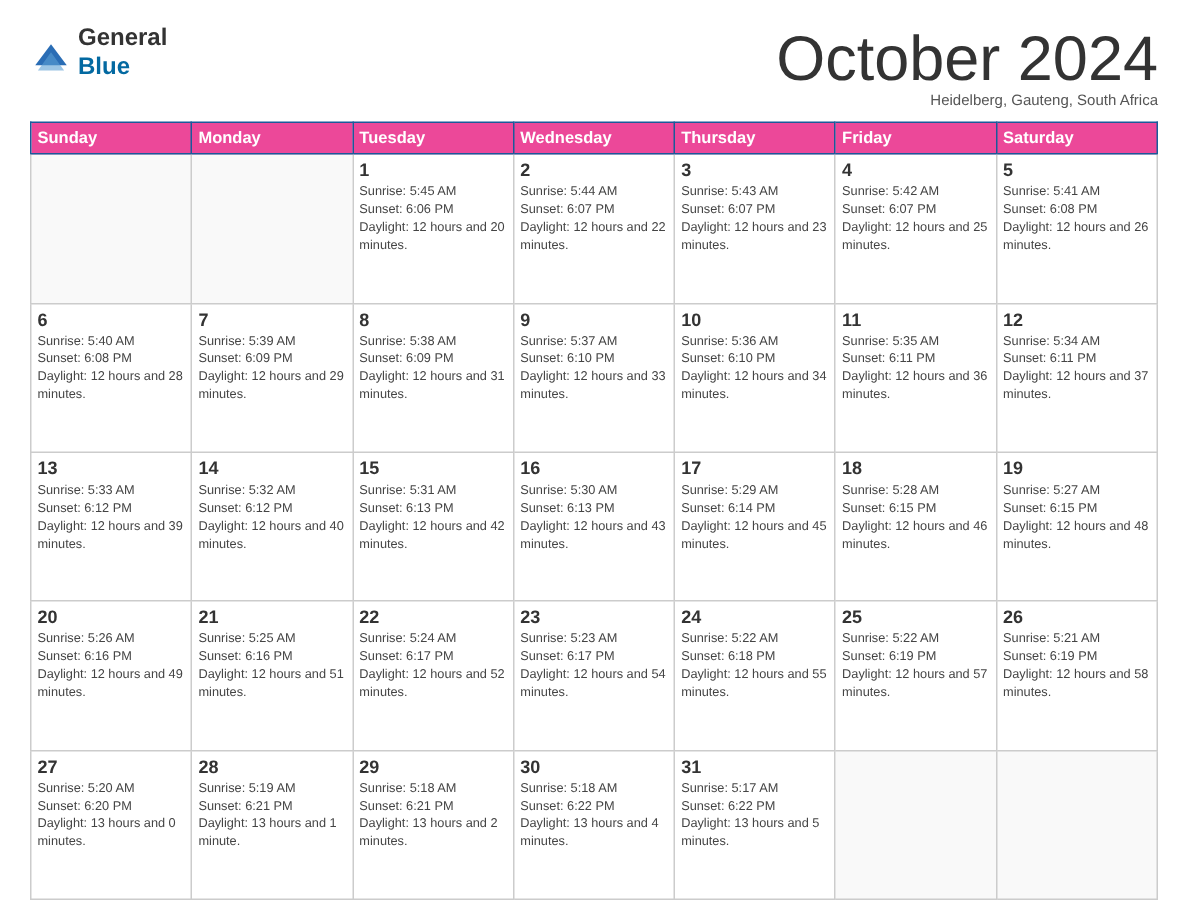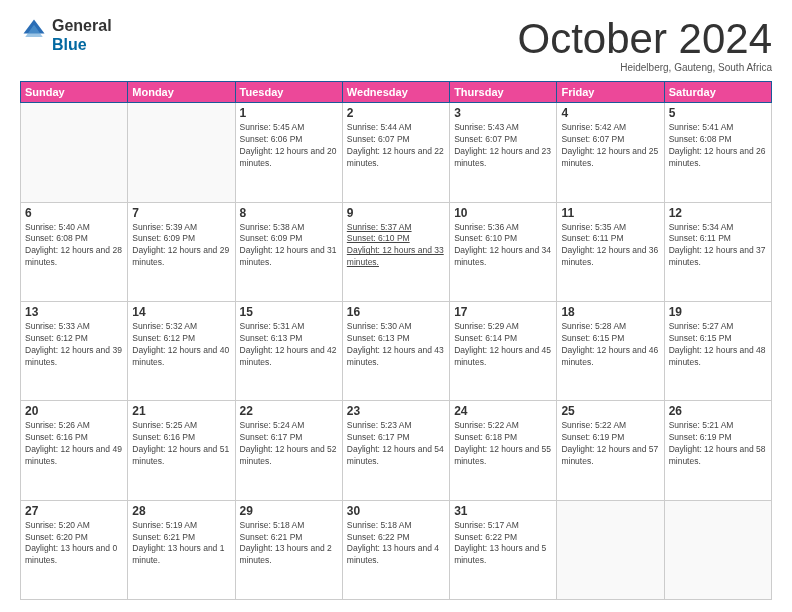--- a/index.html
+++ b/index.html
@@ -18,21 +18,21 @@
       flex-direction: column;
     }
     .header {
       display: flex;
       justify-content: space-between;
       align-items: flex-start;
       margin-bottom: 8px;
     }
     .logo {
       display: flex;
-      align-items: flex-start;
+      align-items: flex-end;
       gap: 4px;
     }
     .logo-text {
       font-size: 16px;
       font-weight: bold;
       line-height: 1.2;
     }
     .logo-general { color: #333; }
     .logo-blue { color: #0369a1; }
     .logo-icon {
@@ -174,21 +174,21 @@
 Daylight: 12 hours and 29 minutes.</div>
           </td>
           <td>
             <span class="day-number">8</span>
             <div class="cell-text" style="white-space: pre-line;">Sunrise: 5:38 AM
 Sunset: 6:09 PM
 Daylight: 12 hours and 31 minutes.</div>
           </td>
           <td>
             <span class="day-number">9</span>
-            <div class="cell-text" style="white-space: pre-line; text-decoration: underline;">Sunrise: 5:37 AM
+            <div class="cell-text" style="white-space: pre-line;">Sunrise: 5:37 AM
 Sunset: 6:10 PM
 Daylight: 12 hours and 33 minutes.</div>
           </td>
           <td>
             <span class="day-number">10</span>
             <div class="cell-text" style="white-space: pre-line;">Sunrise: 5:36 AM
 Sunset: 6:10 PM
 Daylight: 12 hours and 34 minutes.</div>
           </td>
           <td>

